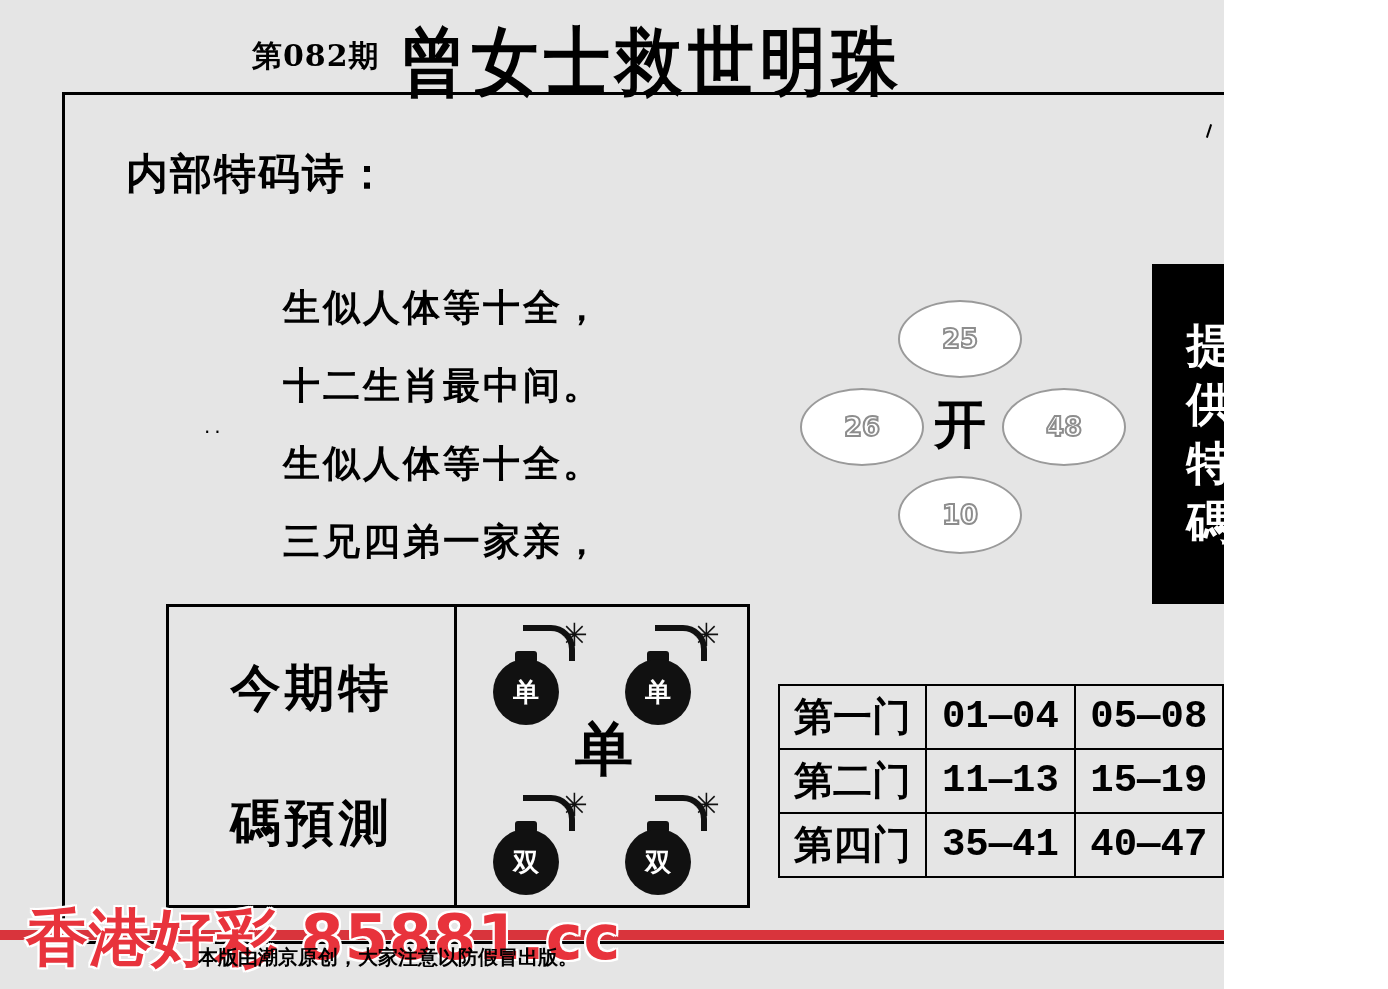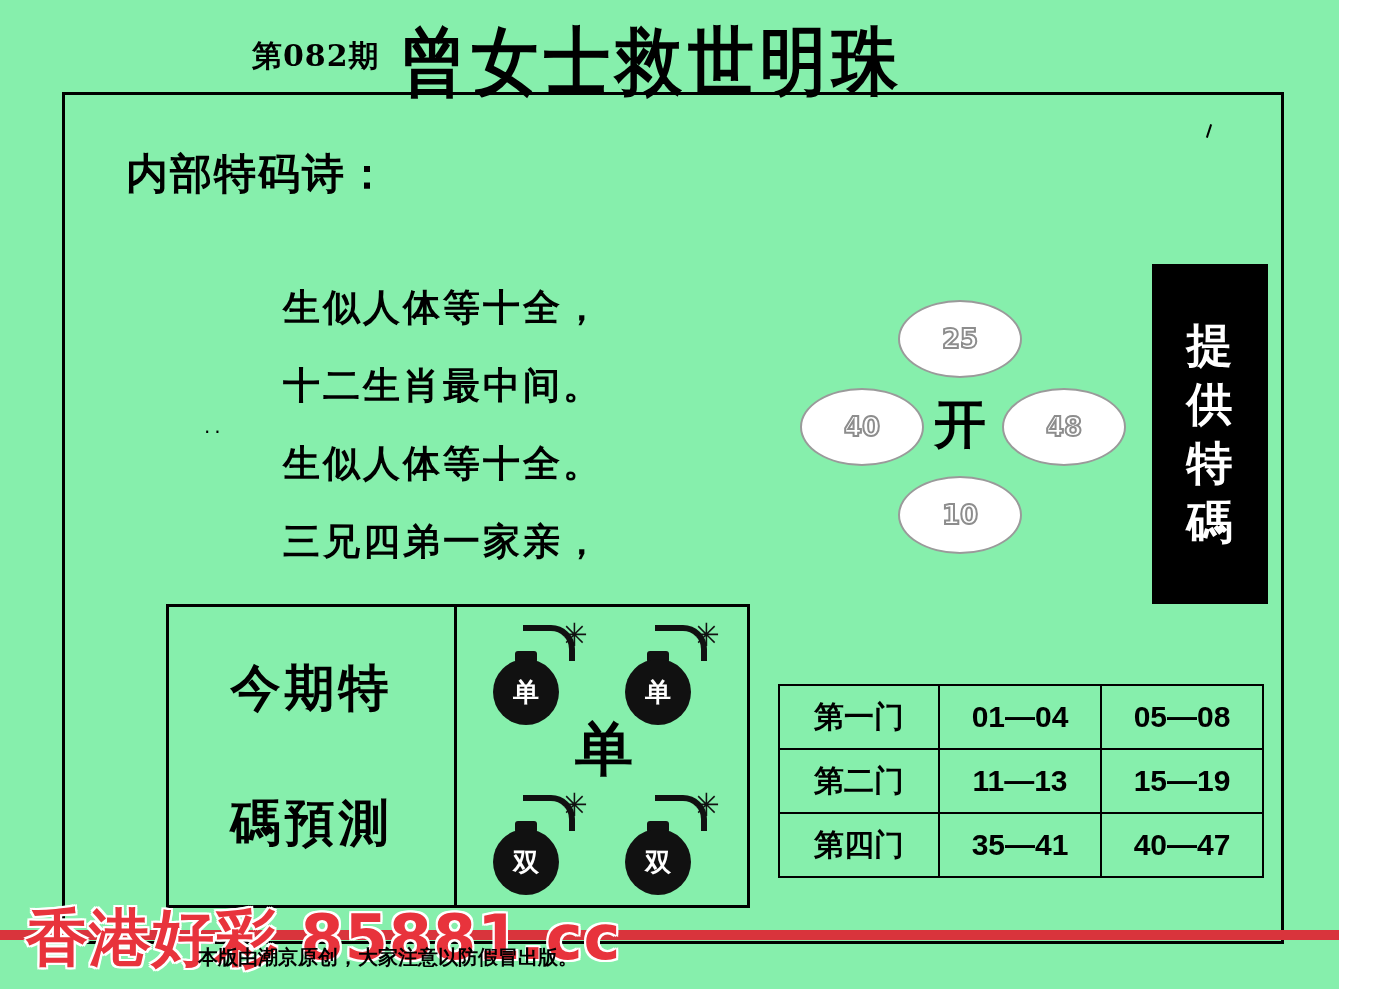--- a/index.html
+++ b/index.html
@@ -5,24 +5,24 @@
   html, body {
     margin: 0;
     padding: 0;
     background: #ffffff;
   }
   body {
     font-family: "DejaVu Sans", sans-serif;
   }
   #page {
     position: relative;
-    width: 1339px;
+    width: 1224px;
     height: 989px;
     overflow: hidden;
-    background: #86efac;
+    background: #e5e5e5;
   }
 
   
   .issue-label {
     position: absolute;
     left: 252px;
     top: 36px;
     font-family: "DejaVu Serif", serif;
     font-size: 30px;
     font-weight: 700;
@@ -247,22 +247,22 @@
 
   
   .gate-table {
     position: absolute;
     left: 778px;
     top: 684px;
     border-collapse: collapse;
   }
   .gate-table td {
     border: 2px solid #000;
-    font-family: Liberation Sans, sans-serif;
-    font-size: 30px;
+    font-family: Liberation Mono, monospace;
+    font-size: 39px;
     font-weight: 700;
     color: #000;
     text-align: center;
     height: 62px;
     padding: 0 6px;
     white-space: nowrap;
   }
   .gate-table td.gate-name { width: 146px; }
   .gate-table td.rng { width: 148px; }
 
@@ -318,21 +318,21 @@
   <div class="poem">
     <div class="poem-line">生似人体等十全，</div>
     <div class="poem-line">十二生肖最中间。</div>
     <div class="poem-line">生似人体等十全。</div>
     <div class="poem-line">三兄四弟一家亲，</div>
   </div>
   <div class="dots">..</div>
 
   <div class="cluster">
     <div class="ball ball-top">25</div>
-    <div class="ball ball-left">40</div>
+    <div class="ball ball-left">26</div>
     <div class="ball ball-right">48</div>
     <div class="ball ball-bottom">10</div>
     <div class="kai">开</div>
   </div>
 
   <div class="banner">
     <span>提</span>
     <span>供</span>
     <span>特</span>
     <span>碼</span>

